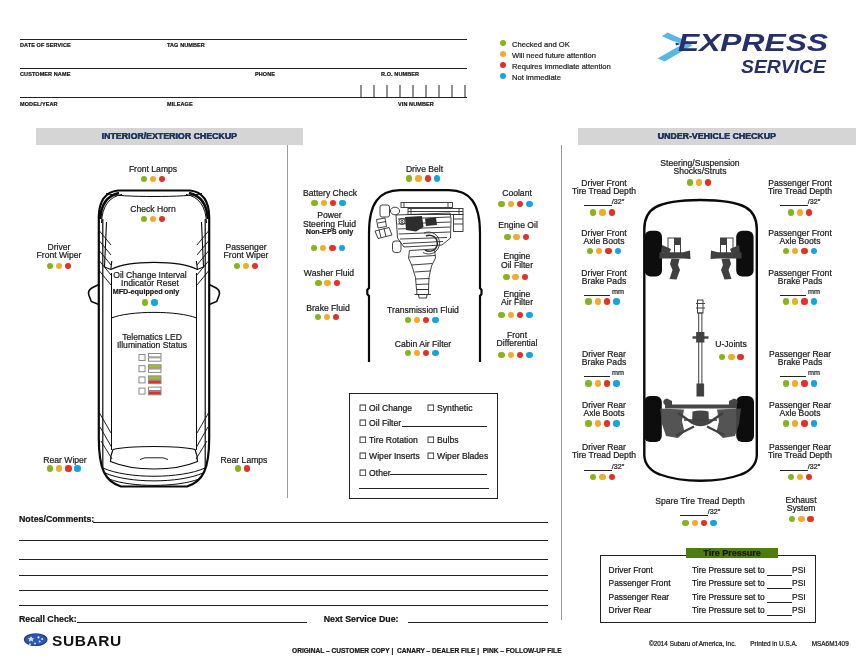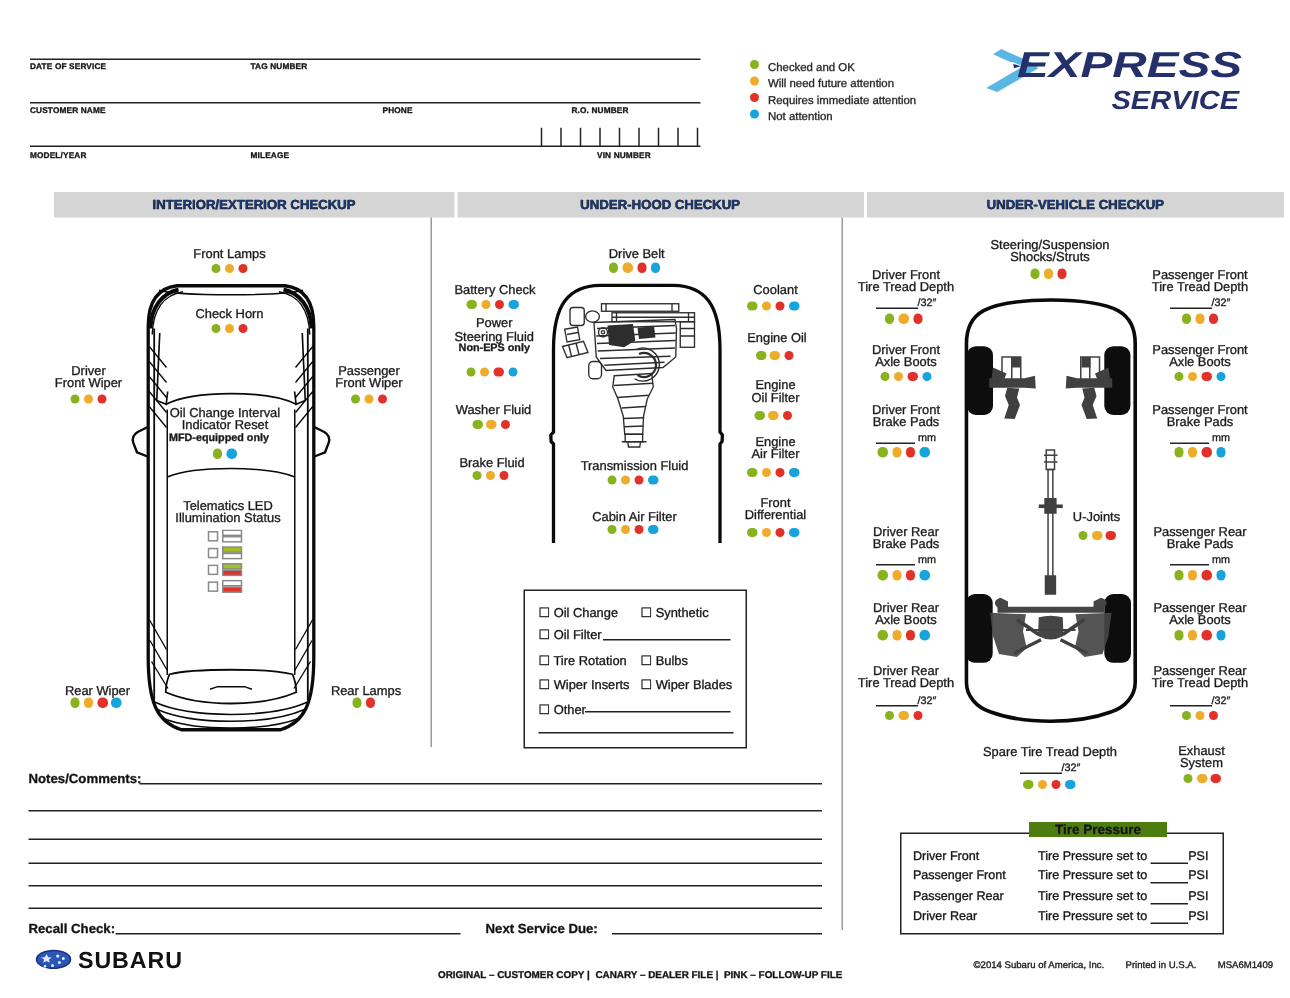--- a/index.html
+++ b/index.html
@@ -50,35 +50,34 @@
   <div class="flabel" style="left:167px; top:101px;">MILEAGE</div>
   <div class="flabel" style="left:398px; top:101px;">VIN NUMBER</div>
 
   <div class="dot g abs" style="left:500px; top:40px;"></div>
   <div class="leg" style="left:512px; top:39.5px;">Checked and OK</div>
   <div class="dot o abs" style="left:500px; top:51px;"></div>
   <div class="leg" style="left:512px; top:50.5px;text-align:right;">Will need future attention</div>
   <div class="dot r abs" style="left:500px; top:62px;"></div>
   <div class="leg" style="left:512px; top:61.5px;">Requires immediate attention</div>
   <div class="dot b abs" style="left:500px; top:73px;"></div>
-  <div class="leg" style="left:512px; top:72.5px;">Not attention</div>
+  <div class="leg" style="left:512px; top:72.5px;">Not immediate</div>
 
   <svg class="abs" style="left:648px; top:28px;" width="190" height="50" viewBox="0 0 190 50">
     <g fill="#5ab6e2">
       <path d="M19.5 4.6 L44.5 15.8 L37.8 18.8 L14 8.2 Z"></path>
       <path d="M44.5 17.3 L37.2 14.4 L9.5 30.6 L16.8 33.4 Z"></path>
       <path d="M26.5 13.2 L33.5 15.9 L27.8 18.6 L23.2 16.4 Z" fill="#fff"></path>
       <path d="M27.5 14.6 L32.5 16.1 L28 17.5 Z" fill="#252f6a"></path>
     </g>
     <text x="30" y="23.2" font-family="Liberation Sans" font-size="24" font-weight="bold" font-style="italic" fill="#252f6a" textLength="150" lengthAdjust="spacingAndGlyphs">EXPRESS</text>
     <text x="93" y="44.8" font-family="Liberation Sans" font-size="17.5" font-weight="bold" font-style="italic" fill="#252f6a" textLength="85" lengthAdjust="spacingAndGlyphs">SERVICE</text>
   </svg>
 
   <div class="hdr" style="left:20px;  width:266.5px;">INTERIOR/EXTERIOR CHECKUP</div>
-  <div class="hdr" style="left:288.5px; width:271px;">UNDER-HOOD CHECKUP</div>
   <div class="hdr" style="left:561.5px; width:278.5px;">UNDER-VEHICLE CHECKUP</div>
   <div class="vdiv" style="left:286.6px; top:145px; height:353px;"></div>
   <div class="vdiv" style="left:560.5px; top:145px; height:475px;"></div>
 
   <div class="lbl" style="left:93px; top:164.5px; width:120px;">Front Lamps</div>
   <div class="dots" style="left:140.5px; top:176px;">
       <span class="dot g"></span>
       <span class="dot o"></span>
       <span class="dot r"></span>
     </div>

